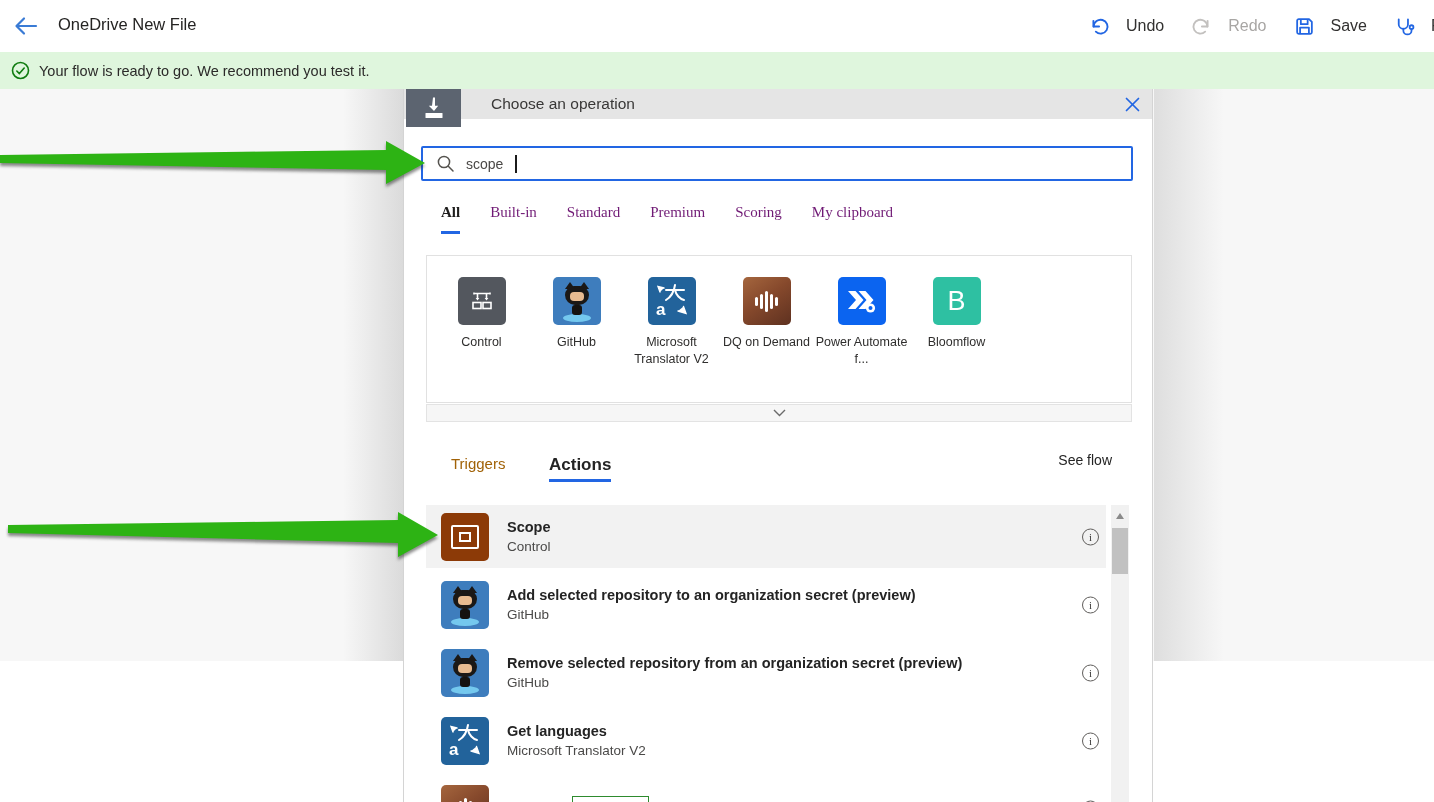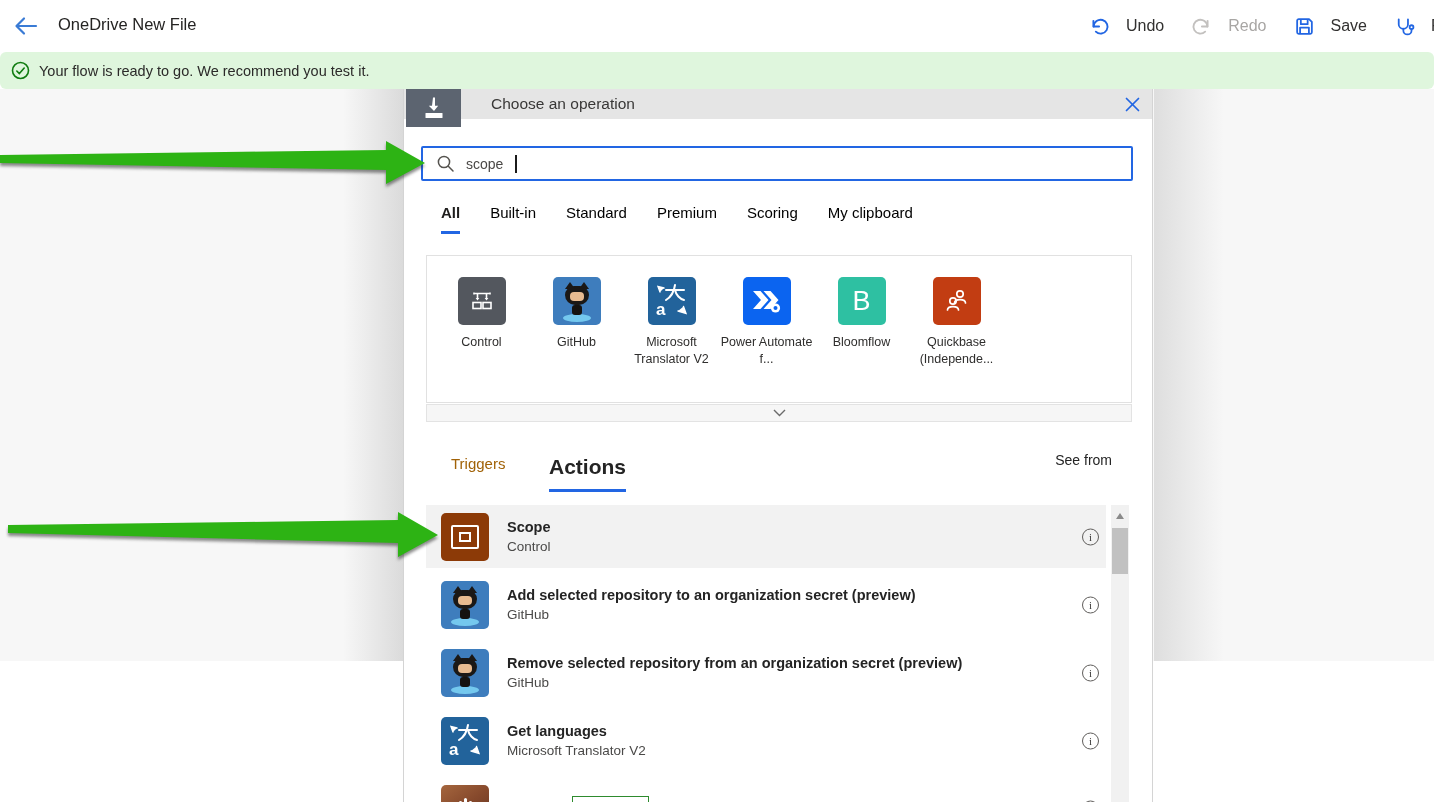--- a/index.html
+++ b/index.html
@@ -8,42 +8,42 @@
 
   
   .topbar { position:absolute; left:0; top:0; width:1434px; height:40px; background:#fff; z-index:5; }
   .back-btn { position:absolute; left:12px; top:13px; width:28px; height:26px; cursor:pointer; }
   .topbar-title { position:absolute; left:58px; top:15px; font-size:16.5px; color:#252423; }
   .topbar-actions { position:absolute; left:1089px; top:0; height:52px; display:flex; align-items:center; gap:27px; white-space:nowrap; }
   .tb-action { display:flex; align-items:center; gap:16px; font-size:16px; color:#323130; cursor:pointer; }
   .tb-action.disabled { color:#a8a6a4; cursor:default; }
 
   
-  .banner { position:absolute; left:0; top:52px; width:1434px; height:37px; background:#dff6dd; display:flex; align-items:center; z-index:4;border-radius:6px; }
+  .banner { position:absolute; left:0; top:52px; width:1434px; height:37px; background:#dff6dd; display:flex; align-items:center; z-index:4; }
   .banner-check { margin-left:11px; display:flex; }
   .banner-text { margin-left:9px; font-size:14.5px; color:#2b2a29; }
 
   
   .workspace { position:absolute; left:0; top:89px; width:1434px; height:572px; background:#f7f7f7; }
   .shadow-left  { position:absolute; left:343px; top:0; width:60px; height:100%; background:linear-gradient(to right, rgba(247,247,247,0), rgba(90,90,90,0.18)); }
   .shadow-right { position:absolute; left:1154px; top:0; width:70px; height:100%; background:linear-gradient(to right, rgba(90,90,90,0.16), rgba(247,247,247,0)); }
 
   
   .panel { position:absolute; left:403px; top:0; width:750px; height:713px; background:#fff; border-left:1px solid #d4d4d4; border-right:1px solid #d4d4d4; }
   .panel-header { position:absolute; left:0; top:0; width:100%; height:30px; background:#e5e5e5; }
   .panel-header-icon { position:absolute; left:2px; top:0; width:55px; height:38px; background:#5c6470; display:flex; align-items:center; justify-content:center; z-index:1; }
   .panel-title { position:absolute; left:87px; top:6px; font-size:15.5px; color:#393837; }
   .panel-close { position:absolute; left:717px; top:4px; width:22px; height:22px; cursor:pointer; display:flex; align-items:center; justify-content:center; }
 
   .searchbox { position:absolute; left:17px; top:57px; width:712px; height:35px; background:#fff; border:2px solid #2266e3; border-radius:2px; display:flex; align-items:center; padding-left:13px; gap:11px; }
   .search-value { font-size:14px; color:#4a4846; }
   .caret { width:1.5px; height:18px; background:#1b1b1b; margin-left:1px; }
 
-  .tabs { position:absolute; left:37px; top:115px; display:flex; gap:30px; }
-  .tab { font-size:15px; color:#000000; padding-bottom:10px; cursor:pointer; }
+  .tabs { position:absolute; left:37px; top:115px; display:flex; gap:30px;font-family:Liberation Serif, serif; }
+  .tab { font-size:15px; color:#701a75; padding-bottom:10px; cursor:pointer; }
   .tab.sel { color:#1f1e1d; font-weight:700; border-bottom:3px solid #2266e3; }
 
   .connector-box { position:absolute; left:22px; top:166px; width:706px; height:148px; border:1px solid #e1e1e1; background:#fff; display:flex; padding:21px 7px 0; }
   .conn-cell { width:95px; text-align:center; cursor:pointer; }
   .conn-label { margin-top:9px; font-size:12.5px; line-height:17px; color:#2f2e2d; }
 
   .tile { width:48px; height:48px; border-radius:5px; position:relative; overflow:hidden; flex:0 0 auto; }
   .conn-cell .tile { margin:0 auto; }
 
   .tile-control { background:#53575e; display:flex; align-items:center; justify-content:center; }
@@ -61,21 +61,21 @@
   .tile-bloomflow { background:#2ec0a2; display:flex; align-items:center; justify-content:center; color:#fff; font-size:27px; font-weight:400; }
   .tile-quickbase { background:#c23d12; display:flex; align-items:center; justify-content:center; }
   .tile-scope { background:#8c3a07; }
   .scope-outer { position:absolute; inset:12px 10px; border:2px solid #fff; border-radius:2px; }
   .scope-inner { position:absolute; inset:19px 18px; border:2px solid #fff; }
 
   .expander { position:absolute; left:22px; top:315px; width:706px; height:18px; background:#f6f6f6; border:1px solid #e3e3e3; display:flex; align-items:center; justify-content:center; cursor:pointer; }
 
   .subtabs { position:absolute; left:22px; top:352px; width:706px; height:56px; }
   .subtab-triggers { position:absolute; left:25px; top:14px; font-size:15px; color:#a16207; cursor:pointer; }
-  .subtab-actions { position:absolute; left:123px; top:14px; font-size:21px; font-weight:700; color:#242424; padding-bottom:10px; border-bottom:3px solid #2266e3; cursor:pointer; }
+  .subtab-actions { position:absolute; left:123px; top:14px; font-size:17px; font-weight:700; color:#242424; padding-bottom:4px; border-bottom:3px solid #2266e3; cursor:pointer; }
   .see-more { position:absolute; right:20px; top:11px; font-size:14px; color:#242424; cursor:pointer; }
 
   .results { position:absolute; left:22px; top:416px; width:680px; }
   .row { height:63px; margin-bottom:5px; display:flex; align-items:center; padding-left:15px; position:relative; background:#fff; cursor:pointer; }
   .row.hl { background:#f2f2f2; }
   .row-text { margin-left:18px; }
   .row-title { font-size:14.5px; font-weight:700; color:#242424; line-height:20px; display:flex; align-items:center; }
   .row-sub { font-size:13.5px; color:#4a4948; line-height:19px; }
   .badge { display:inline-block; margin-left:11px; border:1px solid #2e8b2e; color:#2e8b2e; font-size:12px; font-weight:700; padding:1px 8px 2px; letter-spacing:0.3px; }
   .info-btn { position:absolute; right:7px; top:50%; transform:translateY(-50%); width:17px; height:17px; border:1.2px solid #5f5d5b; border-radius:50%; color:#3b3a39; font-size:11px; display:flex; align-items:center; justify-content:center; cursor:pointer; font-family:"Liberation Serif","DejaVu Serif",serif; }
@@ -233,61 +233,60 @@
               <path d="M27 8 c-1 7 -4 12 -9 15"></path>
               <path d="M27 13 c1 5 5 9 9 10"></path>
               <path d="M16 11 l-6 -1.5 2 5.5" fill="#fff" stroke-width="1.4"></path>
               <text x="8" y="38" fill="#fff" stroke="none" font-size="17" font-weight="bold" font-family="Liberation Sans,sans-serif">a</text>
               <path d="M30 34 l8 2.5 -2.5 -7" fill="#fff" stroke-width="1.4"></path>
             </svg>
         </div>
         <div class="conn-label">Microsoft Translator V2</div>
       </div>
       <div class="conn-cell">
+        <div class="tile tile-dq">
+          <span class="dq-bar" style="height:9px"></span>
+            <span class="dq-bar" style="height:15px"></span>
+            <span class="dq-bar" style="height:21px"></span>
+            <span class="dq-bar" style="height:15px"></span>
+            <span class="dq-bar" style="height:9px"></span>
+        </div>
+        <div class="conn-label">DQ on Demand</div>
+      </div>
+      <div class="conn-cell">
         <div class="tile tile-pa">
           <svg width="30" height="26" viewBox="0 0 30 26">
               <g fill="#fff">
                 <path d="M1 3 h7.5 l8 9 -8 9 H1 l8 -9 z"></path>
                 <path d="M11.5 3 h7 l8 9 -8 9 h-7 l8 -9 z"></path>
                 <circle cx="23.5" cy="20" r="4.6"></circle>
               </g>
               <circle cx="23.5" cy="20" r="2" fill="#0b64f0"></circle>
             </svg>
         </div>
         <div class="conn-label">Power Automate f...</div>
       </div>
       <div class="conn-cell">
         <div class="tile tile-bloomflow">B</div>
         <div class="conn-label">Bloomflow</div>
       </div>
-      <div class="conn-cell">
-        <div class="tile tile-quickbase">
-          <svg width="30" height="30" viewBox="0 0 30 30" fill="none" stroke="#fff" stroke-width="1.7" stroke-linecap="round">
-              <circle cx="18" cy="8" r="3.2"></circle>
-              <path d="M12.5 17 c0 -4.5 11 -4.5 11 0"></path>
-              <circle cx="11" cy="15" r="3.2"></circle>
-              <path d="M5.5 24 c0 -4.5 11 -4.5 11 0"></path>
-            </svg>
-        </div>
-        <div class="conn-label">Quickbase (Independe...</div>
-      </div>
     </div>
 
     <div class="expander">
       <span>
         <svg width="13" height="8" viewBox="0 0 13 8" fill="none" stroke="#6b6b6b" stroke-width="1.4">
             <polyline points="1,1 6.5,6.5 12,1"></polyline>
           </svg>
       </span>
     </div>
 
     <div class="subtabs">
       <div class="subtab-triggers">Triggers</div>
       <div class="subtab-actions">Actions</div>
-      <div class="see-more">See from</div>
+      <div class="see-more">See flow</div>
     </div>
 
     <div class="results">
 
       <div class="row hl">
         <div class="tile tile-scope">
           <div class="scope-outer"></div>
             <div class="scope-inner"></div>
         </div>
         <div class="row-text">

